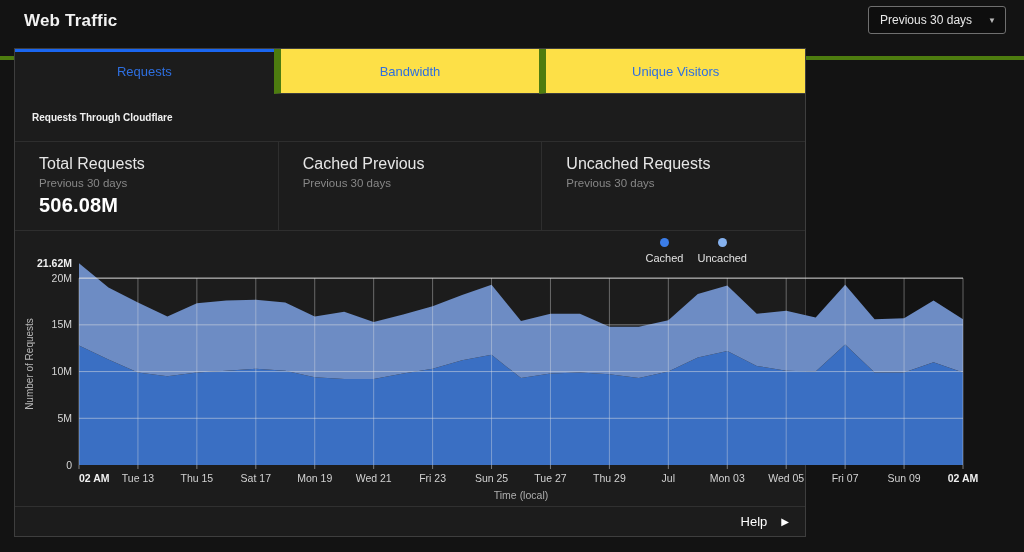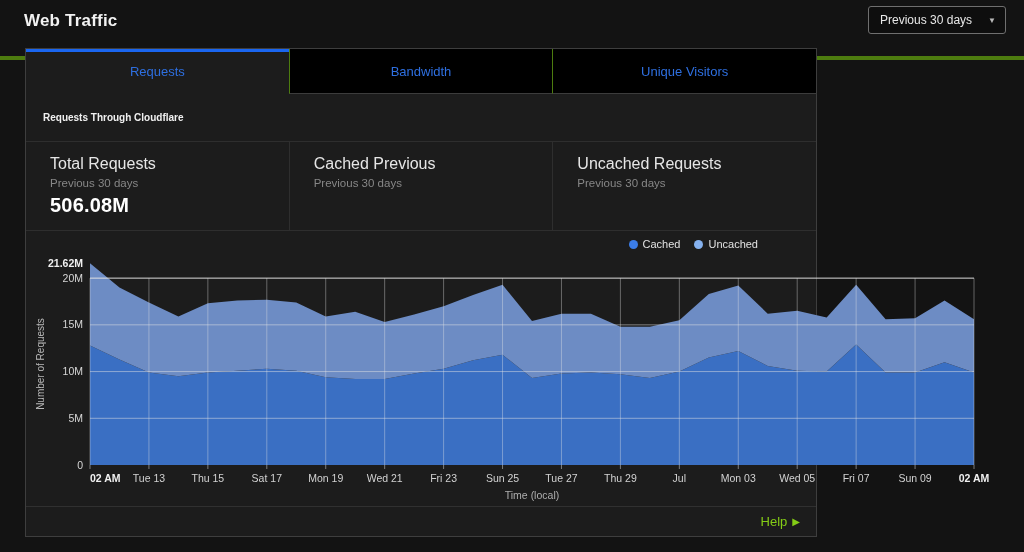--- a/index.html
+++ b/index.html
@@ -10,54 +10,54 @@
   
   #topbar { position:absolute; left:0; top:0; width:1024px; height:60px; border-bottom:4px solid #4d7c0f; }
   #page-title { position:absolute; left:24px; top:11px; font-size:17px; font-weight:bold; color:#f2f2f2; letter-spacing:.2px; }
   #range-select { position:absolute; right:18px; top:6px; width:138px; height:28px; background:#0e0e0e;
     border:1px solid #6f6f6f; border-radius:3px; display:flex; align-items:center; justify-content:space-between;
     padding:0 9px 0 11px; cursor:pointer; }
   #range-select .val { color:#e8e8e8; font-size:12px; }
   #range-select .caret { color:#b9b9b9; font-size:8px; }
 
   
-  #panel { position:absolute; left:25px; top:48px; width:792px; height:489px; background:#1c1c1c;
+  #panel { position:absolute; left:14px; top:48px; width:792px; height:489px; background:#1c1c1c;
     border:1px solid #3e3e3e; display:flex; flex-direction:column; }
 
   
   .tabbar { display:flex; height:45px; flex:0 0 45px; }
   .tab { flex:1; display:flex; align-items:center; justify-content:center; color:#2e6fe0; font-size:13px;
-    background:#000000; border-bottom:1px solid #3c3c3c; border-left:1px solid #4d7c0f; cursor:pointer; }
+    background:#fde047; border-bottom:1px solid #3c3c3c; border-left:7px solid #4d7c0f; cursor:pointer; }
   .tab:first-child { border-left:none; }
   .tab.active { background:#1c1c1c; border-bottom-color:transparent; box-shadow:inset 0 3px 0 #1a66f0; }
 
   
   .section-title-row { flex:0 0 47px; display:flex; align-items:center; padding:0 17px; }
   .section-title { color:#f0f0f0; font-size:10px; font-weight:bold; }
 
   
   .stats-row { flex:0 0 90px; display:flex; border-top:1px solid #2e2e2e; border-bottom:1px solid #2e2e2e; }
   .stat { flex:1; padding:13px 24px; border-left:1px solid #2e2e2e; }
   .stat:first-child { border-left:none; }
   .stat .lbl { color:#e6e6e6; font-size:16px; }
   .stat .sub { color:#878787; font-size:11.5px; margin-top:4px; }
   .stat .val { color:#ffffff; font-size:20px; font-weight:bold; margin-top:5px; letter-spacing:.2px; }
 
   
   .chart-section { flex:0 0 275px; position:relative; }
   .legend { position:absolute; top:7px; right:58px; display:flex; gap:14px; z-index:2; }
-  .legend-item { display:flex; align-items:center; gap:5px; cursor:pointer; }
+  .legend-item { display:flex; align-items:center; gap:5px; cursor:pointer;flex-direction:column; }
   .legend-item .dot { width:9px; height:9px; border-radius:50%; }
   .legend-item .txt { color:#e2e2e2; font-size:11px; }
   #chart-svg { position:absolute; left:4px; top:22px; }
 
   
   .panel-footer { flex:1; border-top:1px solid #303030; display:flex; align-items:center; justify-content:flex-end;
     padding-right:16px; }
-  .help-link { color:#84cc16; font-size:13px; display:flex; align-items:center; gap:5px; cursor:pointer; }
+  .help-link { color:#ffffff; font-size:13px; display:flex; align-items:center; gap:14px; cursor:pointer; }
   .help-link .arrow { font-size:10px; }
 </style>
 </head>
 <body>
 
 <div id="screen">
 
   <div id="topbar">
     <div id="page-title">Web Traffic</div>
     <div id="range-select">

